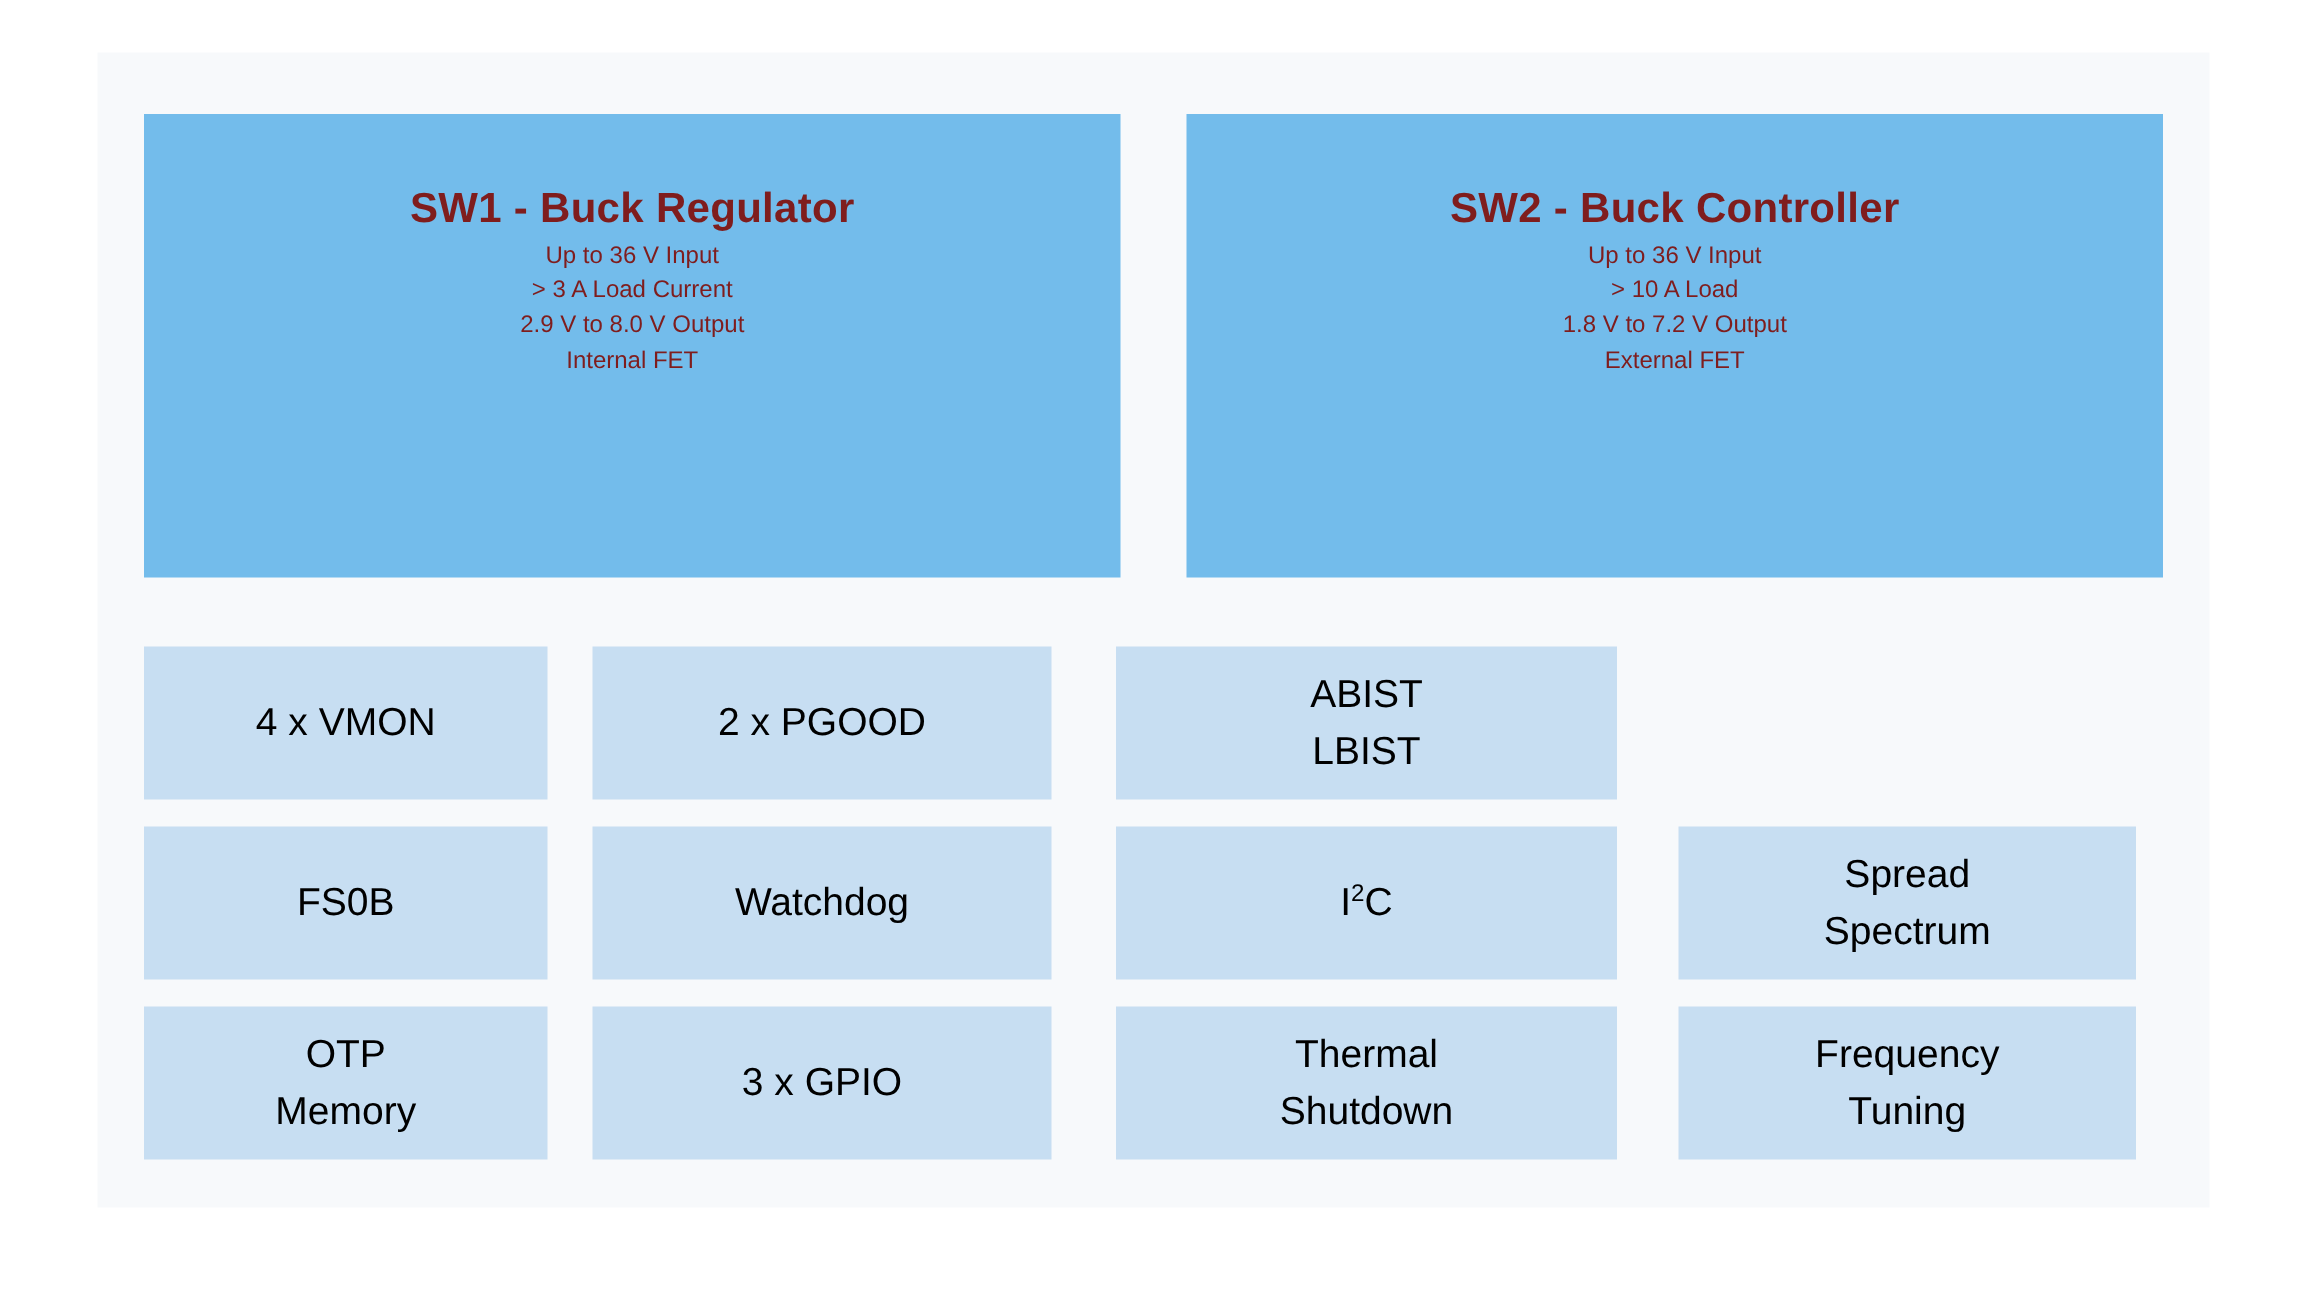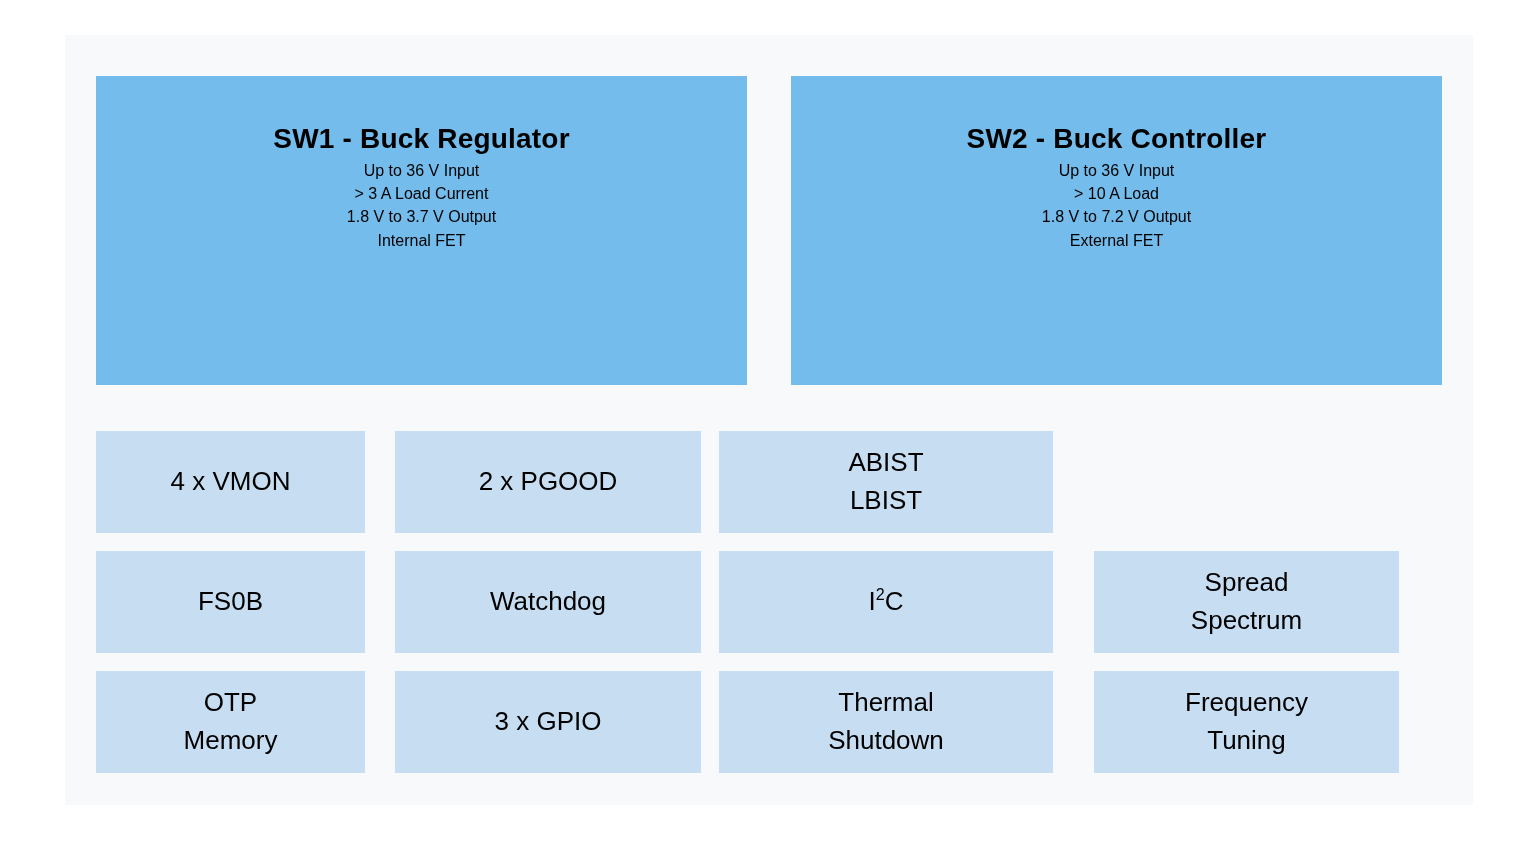--- a/index.html
+++ b/index.html
@@ -45,21 +45,21 @@
   }
   .regulator-block {
     width: 651px;
     height: 309px;
     background: #73bceb;
     box-sizing: border-box;
     display: flex;
     flex-direction: column;
     align-items: center;
     padding-top: 44px;
-    color: #000000;
+    color: #7f1d1d;
   }
   .regulator-title {
     font-size: 28px;
     font-weight: bold;
     line-height: 1.38;
     letter-spacing: 0.2px;
     white-space: nowrap;
   }
   .regulator-spec {
     font-size: 16px;
@@ -90,21 +90,21 @@
     flex-direction: column;
     align-items: center;
     justify-content: center;
     color: #000000;
     font-size: 26px;
     line-height: 1.46;
     text-align: center;
   }
   
   .col-1 { width: 269px; margin-right: 30px; }
-  .col-2 { width: 306px; margin-right: 18px; }
+  .col-2 { width: 306px; margin-right: 43px; }
   .col-3 { width: 334px; margin-right: 41px; }
   .col-4 { width: 305px; }
 
   .feature-line {
     display: block;
     white-space: nowrap;
   }
   .feature-line sup {
     font-size: 0.62em;
     vertical-align: super;
@@ -116,21 +116,21 @@
 
 <div id="diagram-root">
   <div class="panel">
 
     <div class="regulator-row">
 
       <div class="regulator-block">
         <div class="regulator-title">SW1 - Buck Regulator</div>
         <div class="regulator-spec">Up to 36 V Input</div>
         <div class="regulator-spec">&gt; 3 A Load Current</div>
-        <div class="regulator-spec">1.8 V to 3.7 V Output</div>
+        <div class="regulator-spec">2.9 V to 8.0 V Output</div>
         <div class="regulator-spec">Internal FET</div>
       </div>
 
       <div class="regulator-block">
         <div class="regulator-title">SW2 - Buck Controller</div>
         <div class="regulator-spec">Up to 36 V Input</div>
         <div class="regulator-spec">&gt; 10 A Load</div>
         <div class="regulator-spec">1.8 V to 7.2 V Output</div>
         <div class="regulator-spec">External FET</div>
       </div>

